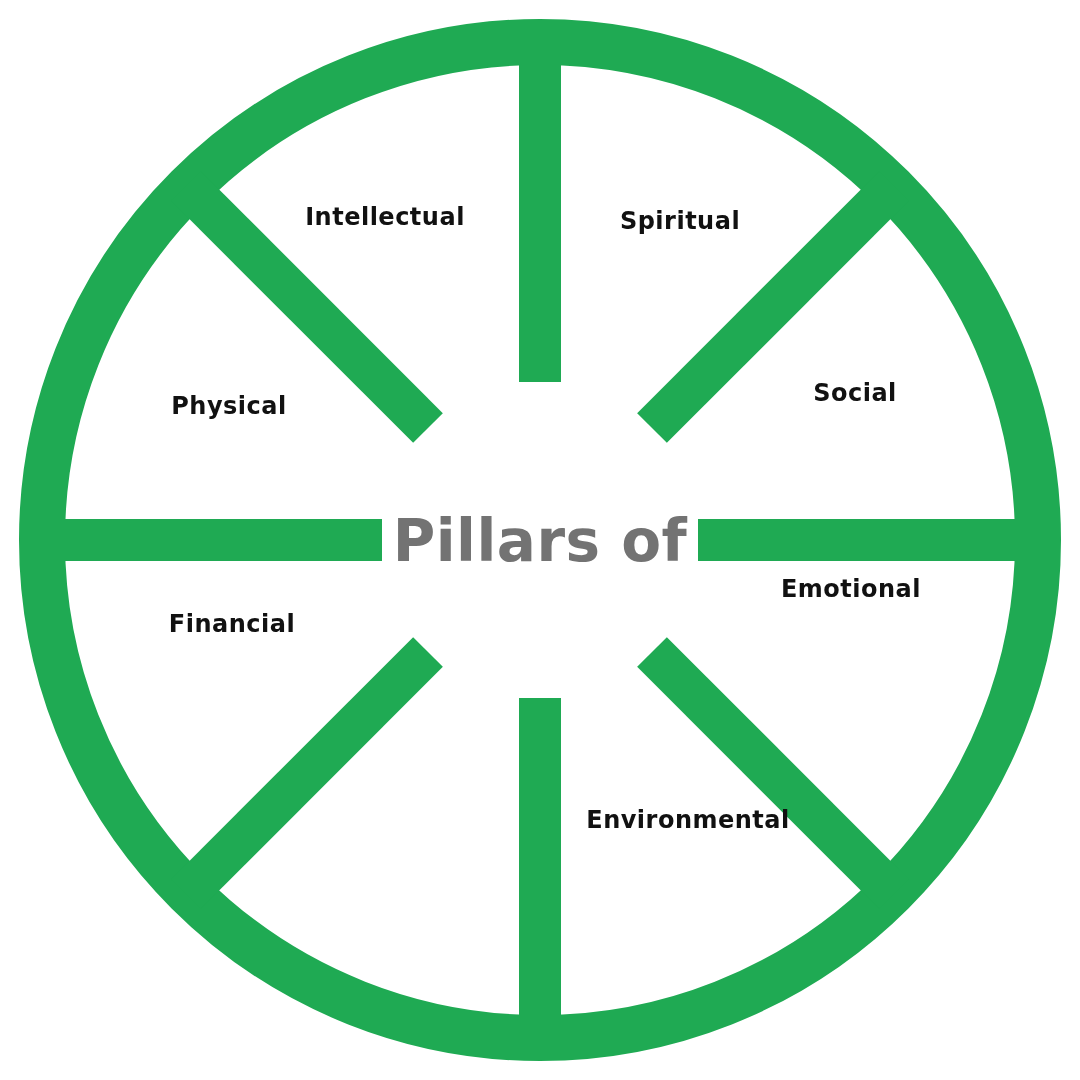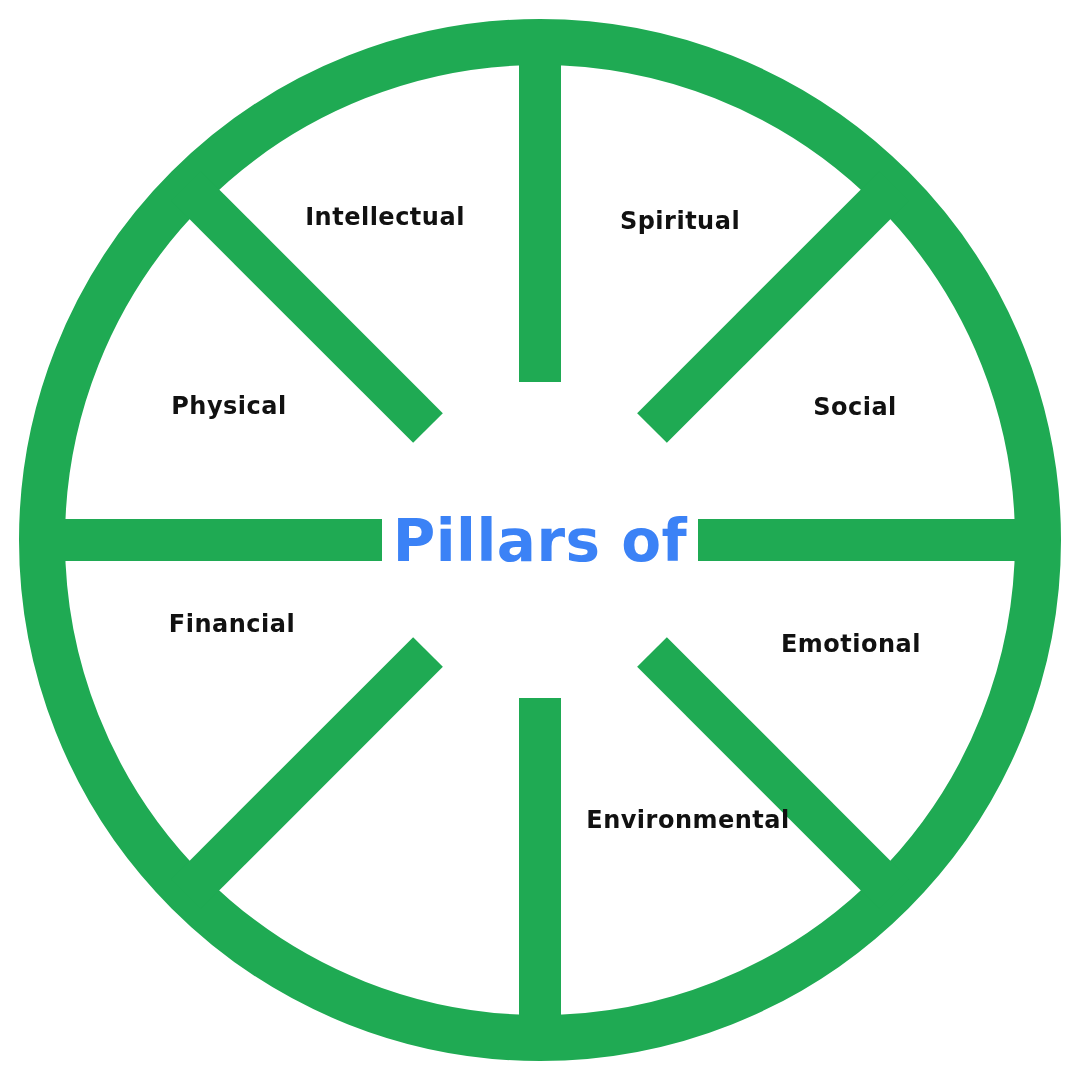--- a/index.html
+++ b/index.html
@@ -24,35 +24,35 @@
     position: absolute;
     transform: translate(-50%, -50%);
     font-size: 24px;
     font-weight: 700;
     color: #111111;
     white-space: nowrap;
     letter-spacing: 0.5px;
   }
   .label-intellectual  { left: 385px; top: 217px; }
   .label-spiritual     { left: 680px; top: 221px; text-align: center; }
-  .label-social        { left: 855px; top: 407px; }
-  .label-emotional     { left: 851px; top: 644px; }
+  .label-social        { left: 855px; top: 393px; }
+  .label-emotional     { left: 851px; top: 589px; }
   .label-environmental { left: 688px; top: 820px; }
   .label-vocational    { left: 403px; top: 821px; }
   .label-financial     { left: 232px; top: 624px; }
   .label-physical      { left: 229px; top: 406px; }
   .center-title {
     position: absolute;
     left: 540px;
     top: 541px;
     transform: translate(-50%, -50%);
     text-align: center;
     font-size: 58px;
     font-weight: 800;
-    color: #3b82f6;
+    color: #737373;
     line-height: 1.5;
     white-space: nowrap;
     letter-spacing: 0.5px;
   }
 </style>
 </head>
 <body>
 
 <div class="canvas">
 

